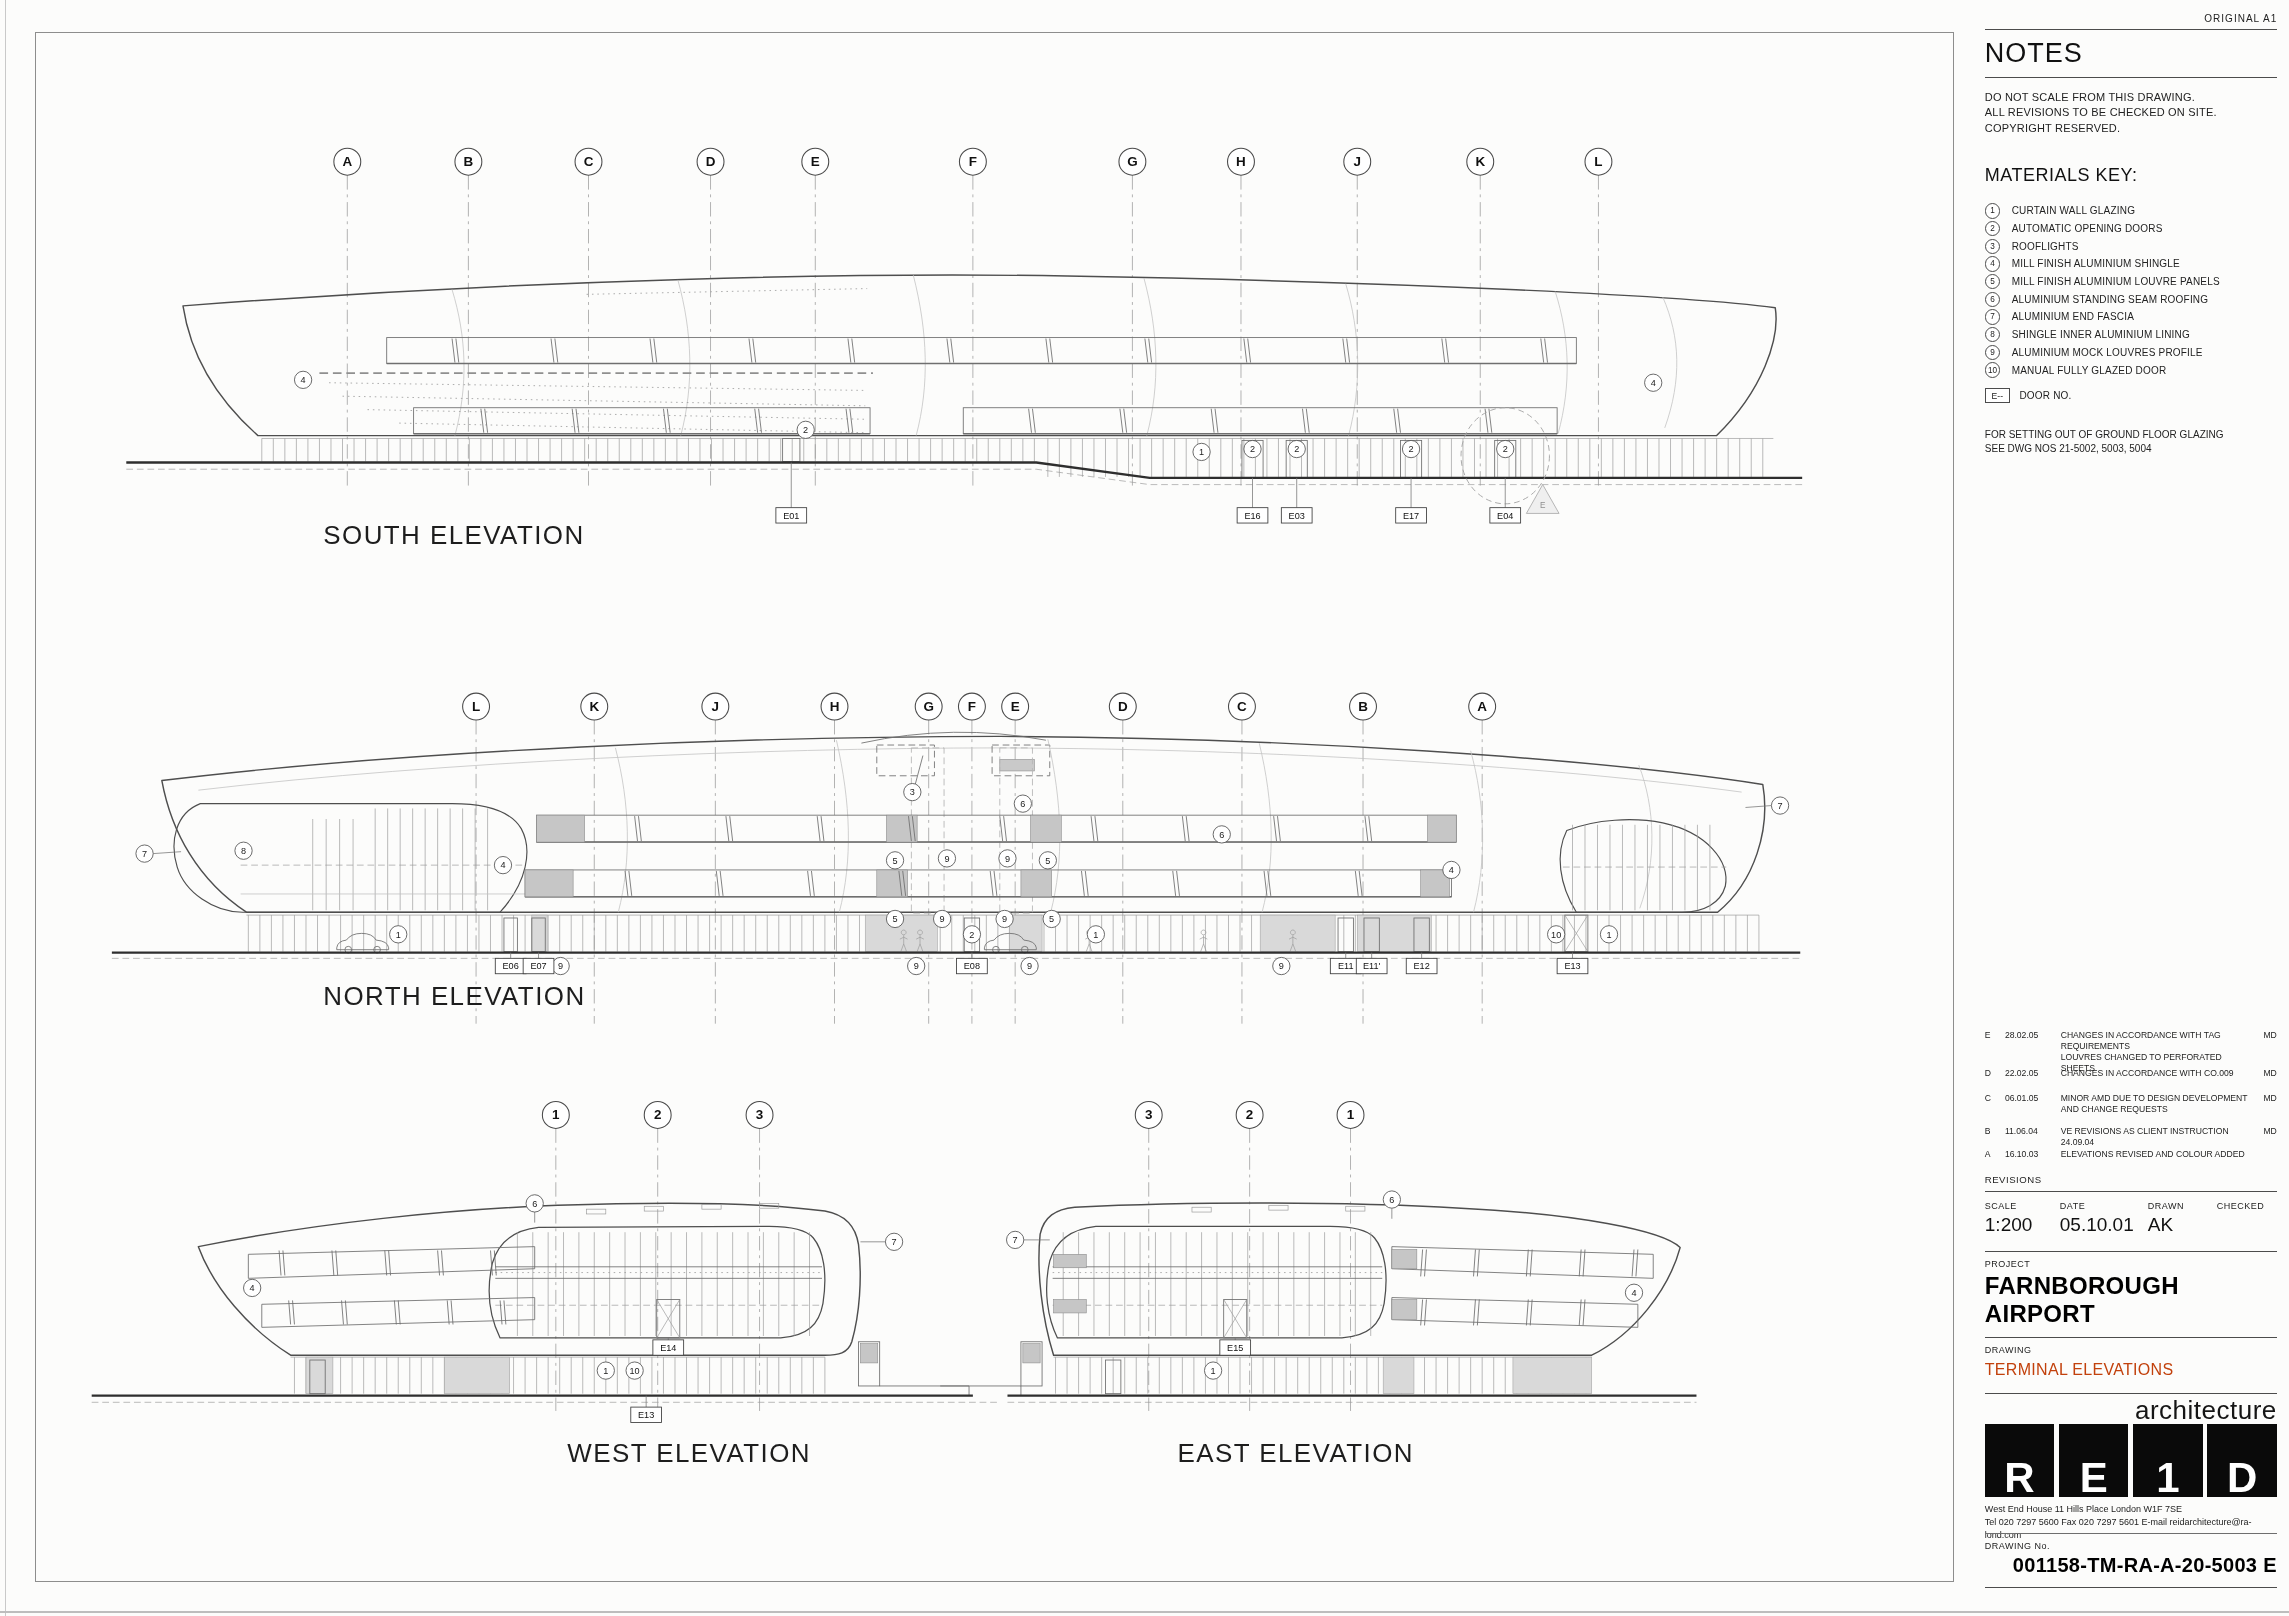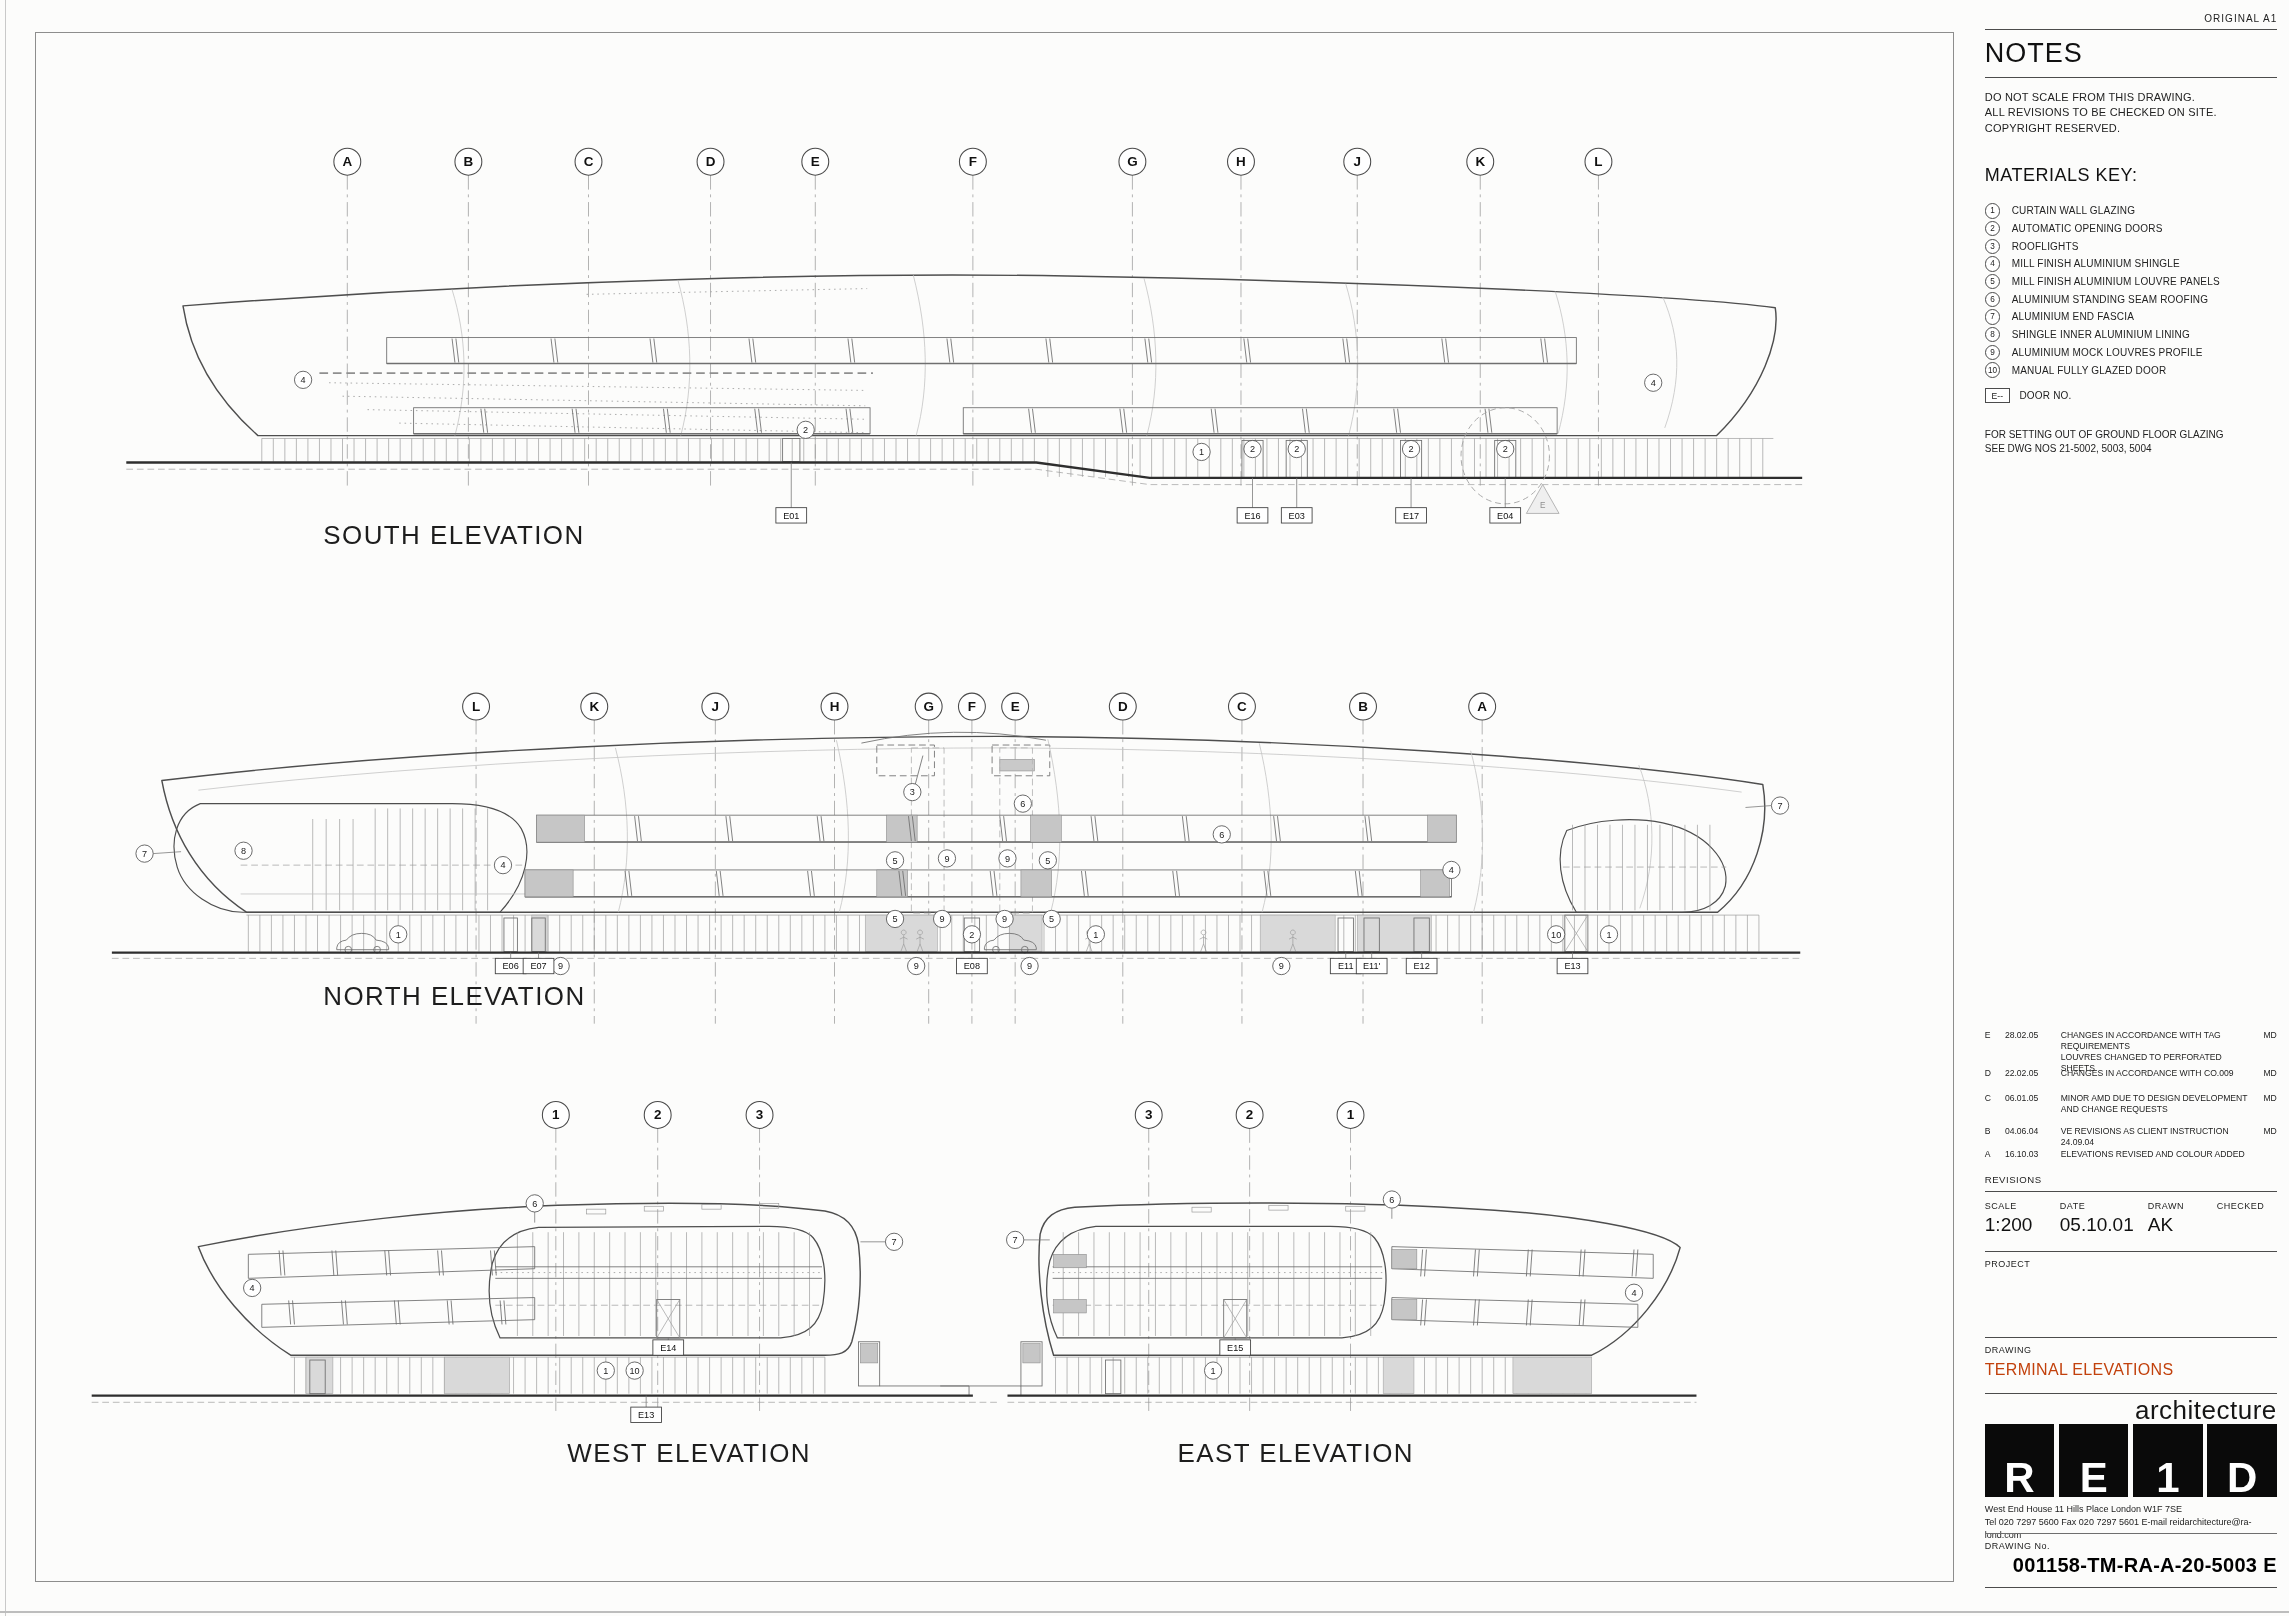--- a/index.html
+++ b/index.html
@@ -697,21 +697,21 @@
       <span class="rev-by">MD</span>
     </div>
     <div class="rev-entry" style="top:1093px">
       <span>C</span>
       <span>06.01.05</span>
       <span><span>MINOR AMD DUE TO DESIGN DEVELOPMENT</span><br><span>AND CHANGE REQUESTS</span></span>
       <span class="rev-by">MD</span>
     </div>
     <div class="rev-entry" style="top:1126px">
       <span>B</span>
-      <span>04.06.04</span>
+      <span>11.06.04</span>
       <span>VE REVISIONS AS CLIENT INSTRUCTION  24.09.04</span>
       <span class="rev-by">MD</span>
     </div>
     <div class="rev-entry" style="top:1149px">
       <span>A</span>
       <span>16.10.03</span>
       <span>ELEVATIONS REVISED AND COLOUR ADDED</span>
       <span class="rev-by"></span>
     </div>
 
@@ -724,20 +724,24 @@
       <span class="sdd-h" style="left:163px">DRAWN</span>
       <span class="sdd-h" style="left:232px">CHECKED</span>
       <span class="sdd-v" style="left:0">1:200</span>
       <span class="sdd-v" style="left:75px">05.10.01</span>
       <span class="sdd-v" style="left:163px">AK</span>
       <span class="sdd-v" style="left:232px"></span>
     </div>
 
     <div class="rule" style="top:1251px"></div>
     <div class="p-abs tb-label" style="top:1259px">PROJECT</div>
+    <div class="p-abs" id="proj-name" style="top:1272px">
+      <div>FARNBOROUGH</div>
+      <div>AIRPORT</div>
+    </div>
 
     <div class="rule" style="top:1337px"></div>
     <div class="p-abs tb-label" style="top:1345px">DRAWING</div>
     <div class="p-abs" id="dwg-title" style="top:1361px">TERMINAL ELEVATIONS</div>
 
     <div class="rule" style="top:1393px"></div>
     <div class="p-abs" id="brand" style="top:1395px">architecture</div>
 
     <div id="logo">
       <div class="logo-tile">

